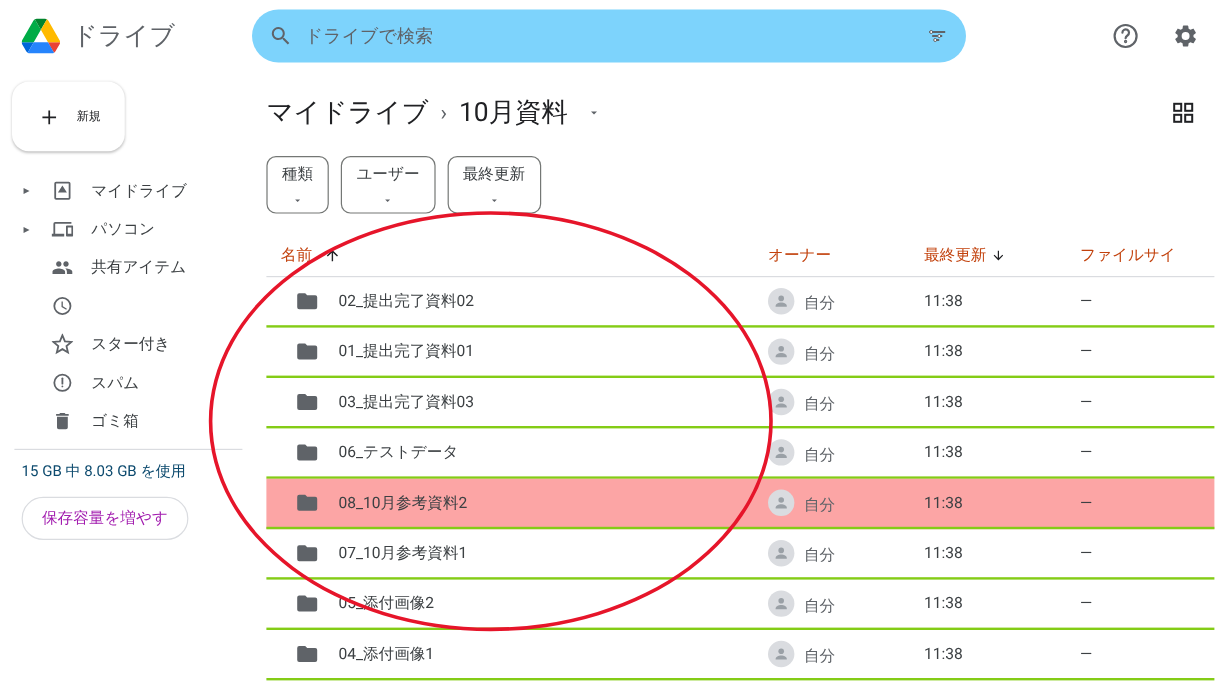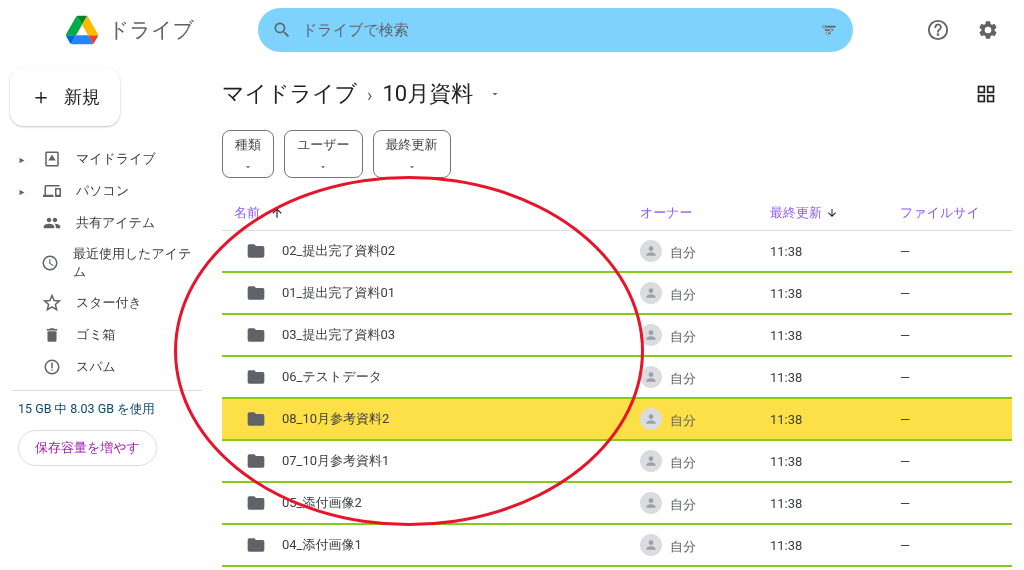--- a/index.html
+++ b/index.html
@@ -1,56 +1,56 @@
 <!DOCTYPE html>
 <html><head>
 <meta charset="utf-8">
 <style>
 * { margin: 0; padding: 0; box-sizing: border-box; font-family: 'Roboto', Arial, sans-serif; }
 body { background: #fff; width: 1024px; height: 570px; overflow: hidden; color: #202124; }
 
-.header { display: flex; align-items: center; height: 60px; padding: 0 12px; margin-left: 48px; }
+.header { display: flex; align-items: center; height: 60px; padding: 0 12px; }
 .logo-area { display: flex; align-items: center; width: 198px; padding-left: 6px; }
 .logo-svg { width: 32px; height: 32px; }
 .logo-text { font-size: 21px; color: #5f6368; margin-left: 10px; }
 .search-bar { flex: 1; max-width: 595px; height: 44px; background: #7dd3fc; border-radius: 22px; display: flex; align-items: center; padding: 0 14px; }
 .search-bar input { flex: 1; border: none; background: transparent; font-size: 15px; outline: none; color: #5f6368; margin-left: 10px; }
 .search-bar input::placeholder { color: #5f6368; }
 .header-right { margin-left: auto; display: flex; align-items: center; gap: 10px; padding-right: 4px; }
 .icon-btn { width: 40px; height: 40px; display: flex; align-items: center; justify-content: center; cursor: pointer; border-radius: 50%; }
 
 .container { display: flex; height: calc(100% - 60px); }
 .sidebar { width: 210px; padding: 8px 8px 0 12px; }
 .new-btn { display: inline-flex; align-items: center; gap: 12px; padding: 14px 20px; border-radius: 14px; box-shadow: 0 1px 2px rgba(0,0,0,0.15), 0 1px 3px rgba(0,0,0,0.1); cursor: pointer; background: #fff; margin-bottom: 18px; margin-left: -2px; }
 .new-btn-plus { font-size: 22px; color: #202124; }
-.new-btn-label { font-size: 18px; font-weight: 500; }
+.new-btn-label { font-size: 10px; font-weight: 500; }
 .nav-item { display: flex; align-items: center; gap: 14px; padding: 5px 10px 5px 4px; border-radius: 20px; cursor: pointer; font-size: 13px; color: #3c4043; margin-bottom: 2px; }
 .nav-item .chev { width: 12px; display: flex; justify-content: center; font-size: 10px; color: #5f6368; }
 .nav-item .nav-icon { width: 20px; height: 20px; display: flex; align-items: center; justify-content: center; color: #5f6368; }
 .divider { border: none; border-top: 1px solid #dadce0; margin: 8px 0 10px 0; }
 .storage-text { font-size: 12.5px; color: #0c4a6e; padding: 0 6px 12px 6px; }
 .storage-btn { display: inline-block; border: 1px solid #dadce0; border-radius: 18px; padding: 8px 16px; font-size: 13px; color: #a21caf; cursor: pointer; margin-left: 6px; }
 
 .main { flex: 1; padding: 14px 0 0 12px; position: relative; }
 .breadcrumb { display: flex; align-items: center; gap: 10px; }
 .crumb { font-size: 22px; color: #202124; cursor: pointer; }
 .crumb-sep { font-size: 18px; color: #5f6368; }
 .crumb-last { display: flex; align-items: center; gap: 16px; }
 .view-toggle { margin-left: auto; margin-right: 18px; }
 .filters { display: flex; gap: 10px; margin-top: 16px; }
 .filter-chip { display: flex; align-items: center; gap: 8px; border: 1px solid #747775; border-radius: 8px; padding: 5px 12px; font-size: 13px; cursor: pointer; color: #3c4043; flex-direction: column; }
 
 .table { margin-top: 18px; padding-right: 12px; }
-.thead { display: flex; align-items: flex-end; padding: 8px 12px; font-size: 13px; color: #8b5cf6; border-bottom: 1px solid #dadce0; font-weight: 500; }
+.thead { display: flex; align-items: flex-end; padding: 8px 12px; font-size: 13px; color: #c2410c; border-bottom: 1px solid #dadce0; font-weight: 500; }
 .col-name { flex: 1; display: flex; align-items: center; gap: 10px; }
 .col-owner { width: 130px; }
 .col-mod { width: 130px; display: flex; align-items: center; gap: 4px; }
 .col-size { width: 100px; }
 .row { display: flex; align-items: center; padding: 9px 12px; font-size: 13px; color: #3c4043; border-bottom: 2px solid #84cc16; cursor: pointer; }
-.row.highlighted { background: #fde047; }
+.row.highlighted { background: #fca5a5; }
 .row .col-name { gap: 16px; padding-left: 12px; }
 .folder-icon { color: #5f6368; }
 .owner-cell { display: flex; align-items: flex-end; gap: 8px; color: #5f6368; }
 .avatar { width: 22px; height: 22px; border-radius: 50%; background: #dadce0; display: flex; align-items: center; justify-content: center; }
 
 .annotation-circle { position: absolute; border: 3px solid #e6152a; border-radius: 50%; pointer-events: none; }
 
 svg { display: block; }
 </style>
 </head>
@@ -130,50 +130,49 @@
           </span>
     <span>共有アイテム</span>
         </div>
         <div class="nav-item">
     <span class="chev"></span>
     <span class="nav-icon">
             <svg width="18" height="18" viewBox="0 0 24 24" fill="#5f6368">
               <path d="M12 2a10 10 0 1 0 0 20 10 10 0 0 0 0-20zm0 18a8 8 0 1 1 0-16 8 8 0 0 1 0 16zm.5-13H11v6l5.25 3.15.75-1.23-4.5-2.67V7z"></path>
             </svg>
           </span>
-    <span>最近使用したアイテム</span>
         </div>
         <div class="nav-item">
     <span class="chev"></span>
     <span class="nav-icon">
             <svg width="18" height="18" viewBox="0 0 24 24" fill="#5f6368">
               <path d="M12 17.27L18.18 21l-1.64-7.03L22 9.24l-7.19-.61L12 2 9.19 8.63 2 9.24l5.46 4.73L5.82 21z" fill="none" stroke="#5f6368" stroke-width="2"></path>
             </svg>
           </span>
     <span>スター付き</span>
-        </div>
-        <div class="nav-item">
-    <span class="chev"></span>
-    <span class="nav-icon">
-            <svg width="18" height="18" viewBox="0 0 24 24" fill="#5f6368">
-              <path d="M6 19a2 2 0 0 0 2 2h8a2 2 0 0 0 2-2V7H6v12zM19 4h-3.5l-1-1h-5l-1 1H5v2h14V4z"></path>
-            </svg>
-          </span>
-    <span>ゴミ箱</span>
         </div>
         <div class="nav-item">
     <span class="chev"></span>
     <span class="nav-icon">
             <svg width="18" height="18" viewBox="0 0 24 24" fill="#5f6368">
               <circle cx="12" cy="12" r="9" fill="none" stroke="#5f6368" stroke-width="2"></circle>
               <path d="M12 7v6" stroke="#5f6368" stroke-width="2" stroke-linecap="round"></path>
               <circle cx="12" cy="16" r="1"></circle>
             </svg>
           </span>
     <span>スパム</span>
+        </div>
+        <div class="nav-item">
+    <span class="chev"></span>
+    <span class="nav-icon">
+            <svg width="18" height="18" viewBox="0 0 24 24" fill="#5f6368">
+              <path d="M6 19a2 2 0 0 0 2 2h8a2 2 0 0 0 2-2V7H6v12zM19 4h-3.5l-1-1h-5l-1 1H5v2h14V4z"></path>
+            </svg>
+          </span>
+    <span>ゴミ箱</span>
         </div>
       </div>
     <hr class="divider">
     <div class="storage-text">15 GB 中 8.03 GB を使用</div>
     <div class="storage-btn">保存容量を増やす</div>
   </div>
 
   <div class="main">
     <div class="breadcrumb">
       <span class="crumb">マイドライブ</span>

